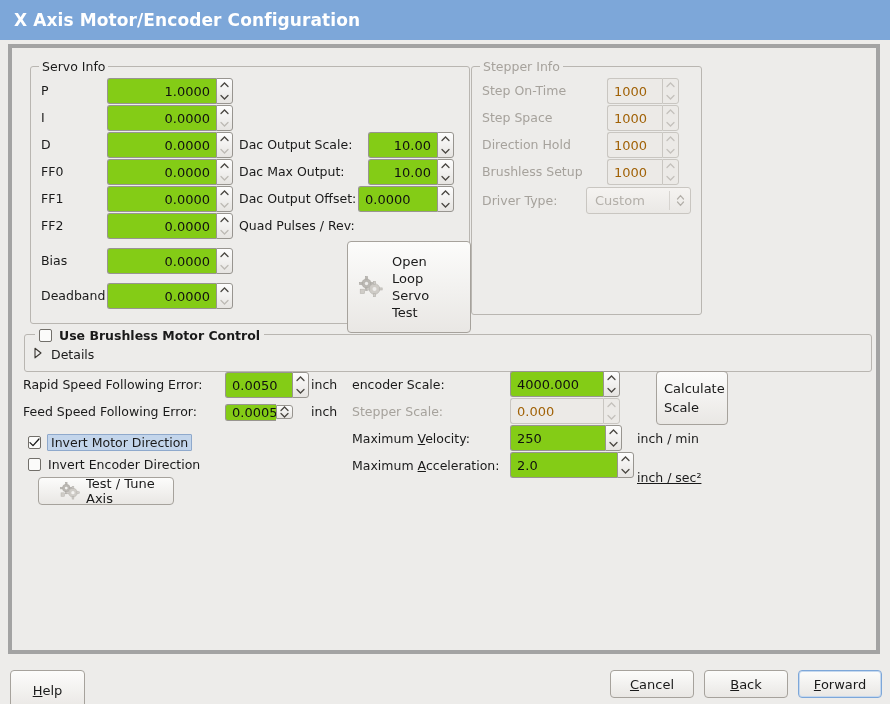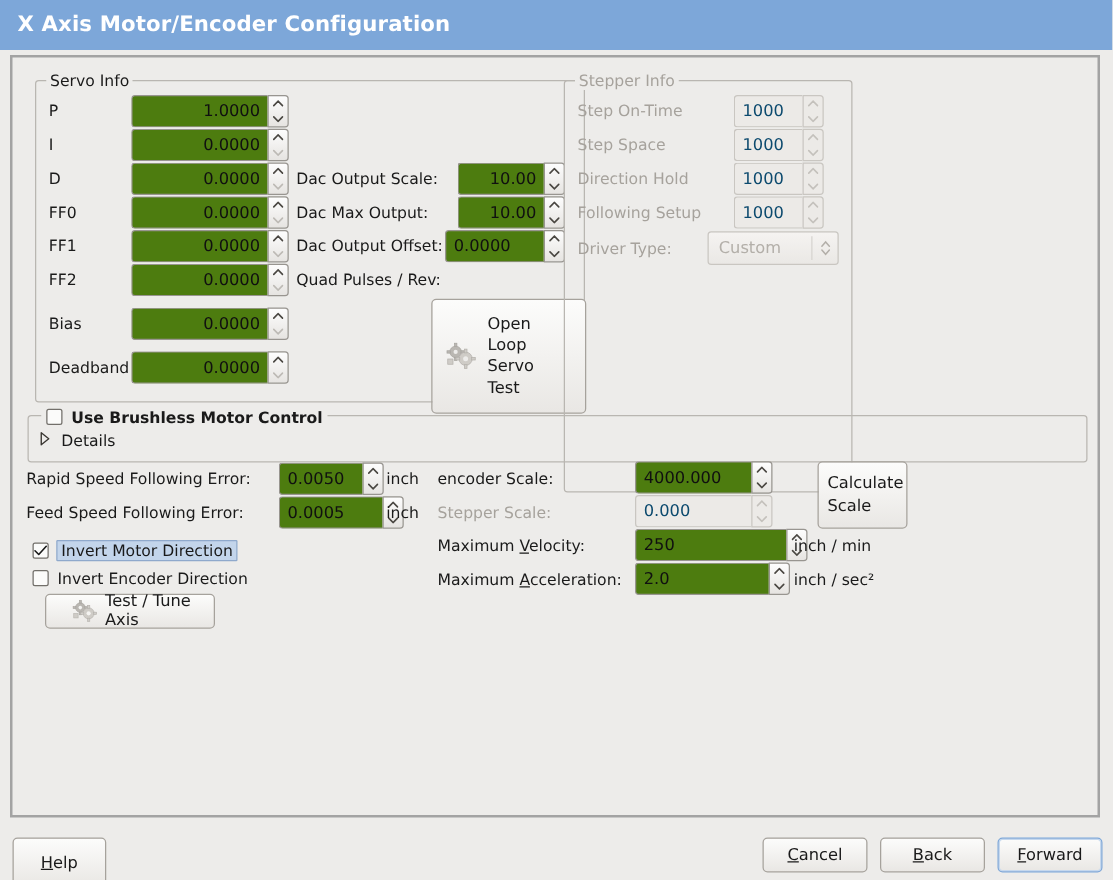--- a/index.html
+++ b/index.html
@@ -33,21 +33,21 @@
     padding-left: 14px;
     letter-spacing: 0.1px;
   }
 
   
   #content {
     position: absolute;
     left: 8px; top: 44px;
     width: 872px; height: 610px;
     background: #edecea;
-    border: 2px solid #a3a3a3;
+    border: 4px solid #a3a3a3;
     box-sizing: border-box;
   }
 
   
   .frame {
     position: absolute;
     border: 1px solid #b9b6b1;
     border-radius: 3px;
     box-sizing: border-box;
   }
@@ -76,21 +76,21 @@
     height: 26px;
     box-sizing: border-box;
     display: flex;
     align-items: stretch;
   }
   .spin .field {
     flex: 1 1 auto;
     border: 1px solid #989590;
     border-right: none;
     border-radius: 3px 0 0 3px;
-    background: #4d7c0f;
+    background: #84cc16;
     display: flex;
     align-items: center;
     box-sizing: border-box;
     padding: 0 6px;
     font-size: 13px;
     color: #101010;
     overflow: hidden;
   }
   .spin .field.right { justify-content: flex-end; }
   .spin .field.left  { justify-content: flex-start; }
@@ -107,21 +107,21 @@
   .spin .btns .ar {
     flex: 1 1 50%;
     display: flex;
     align-items: center;
     justify-content: center;
   }
   .spin .btns .ar svg { display: block; }
   .spin.disabled .field {
     background: #eceae7;
     border-color: #c9c6c1;
-    color: #0c4a6e;
+    color: #a16207;
   }
   .spin.disabled .btns {
     border-color: #c9c6c1;
     background: #eceae7;
   }
 
   
   .btn {
     position: absolute;
     box-sizing: border-box;
@@ -450,27 +450,27 @@
       </span>
       <span style="line-height:17px; text-align:left;">
         <span>Open</span><br>
         <span>Loop</span><br>
         <span>Servo</span><br>
         <span>Test</span>
       </span>
     </div>
   </div>
 
-  <div class="frame disabled" style="left:441px; top:18px; width:231px; height:330px;">
+  <div class="frame disabled" style="left:459px; top:18px; width:231px; height:249px;">
     <span class="frame-title">Stepper Info</span>
 
     <span class="lbl dim" style="left:10px; top:16px;">Step On-Time</span>
     <span class="lbl dim" style="left:10px; top:43px;">Step Space</span>
     <span class="lbl dim" style="left:10px; top:70px;">Direction Hold</span>
-    <span class="lbl dim" style="left:10px; top:97px;">Following Setup</span>
+    <span class="lbl dim" style="left:10px; top:97px;">Brushless Setup</span>
     <span class="lbl dim" style="left:10px; top:126px;">Driver Type:</span>
 
     <div class="spin disabled" style="left:135px; top:11px; width:72px;">
       <div class="field left">1000</div>
       <div class="btns">
         <div class="ar">
             <svg width="9" height="6" viewBox="0 0 9 6">
               <path d="M1 4.5L4.5 1L8 4.5" stroke="#c4c1bc" stroke-width="1.3" fill="none" stroke-linecap="round"></path>
             </svg>
           </div>
@@ -572,21 +572,21 @@
       <div class="ar">
           <svg width="9" height="6" viewBox="0 0 9 6">
             <path d="M1 1.5L4.5 5L8 1.5" stroke="#4a4742" stroke-width="1.3" fill="none" stroke-linecap="round"></path>
           </svg>
         </div>
     </div>
   </div>
   <span class="lbl" style="left:299px; top:329px;">inch</span>
 
   <span class="lbl" style="left:11px; top:356px;">Feed Speed Following Error:</span>
-  <div class="spin" style="left:213px; top:351px; width:100px;">
+  <div class="spin" style="left:213px; top:351px; width:68px;align-items:center;">
     <div class="field left">0.0005</div>
     <div class="btns">
       <div class="ar">
           <svg width="9" height="6" viewBox="0 0 9 6">
             <path d="M1 4.5L4.5 1L8 4.5" stroke="#4a4742" stroke-width="1.3" fill="none" stroke-linecap="round"></path>
           </svg>
         </div>
       <div class="ar">
           <svg width="9" height="6" viewBox="0 0 9 6">
             <path d="M1 1.5L4.5 5L8 1.5" stroke="#4a4742" stroke-width="1.3" fill="none" stroke-linecap="round"></path>
@@ -670,21 +670,21 @@
   </div>
 
   <div class="btn" style="left:612px; top:323px; width:72px; height:54px; flex-direction:column; justify-content:center; align-items:flex-start; padding-left:7px; line-height:19px;margin-left:32px;">
     <span>Calculate</span>
     <span>Scale</span>
   </div>
 
   <span class="lbl" style="left:340px; top:383px;">
     <span>Maximum </span><span style="text-decoration:underline;">V</span><span>elocity:</span>
   </span>
-  <div class="spin" style="left:498px; top:377px; width:138px;justify-content:space-between;">
+  <div class="spin" style="left:498px; top:377px; width:112px;justify-content:space-between;">
     <div class="field left">250</div>
     <div class="btns">
       <div class="ar">
           <svg width="9" height="6" viewBox="0 0 9 6">
             <path d="M1 4.5L4.5 1L8 4.5" stroke="#4a4742" stroke-width="1.3" fill="none" stroke-linecap="round"></path>
           </svg>
         </div>
       <div class="ar">
           <svg width="9" height="6" viewBox="0 0 9 6">
             <path d="M1 1.5L4.5 5L8 1.5" stroke="#4a4742" stroke-width="1.3" fill="none" stroke-linecap="round"></path>
@@ -705,21 +705,21 @@
             <path d="M1 4.5L4.5 1L8 4.5" stroke="#4a4742" stroke-width="1.3" fill="none" stroke-linecap="round"></path>
           </svg>
         </div>
       <div class="ar">
           <svg width="9" height="6" viewBox="0 0 9 6">
             <path d="M1 1.5L4.5 5L8 1.5" stroke="#4a4742" stroke-width="1.3" fill="none" stroke-linecap="round"></path>
           </svg>
         </div>
     </div>
   </div>
-  <span class="lbl" style="left:625px; top:410px;">inch / sec²</span>
+  <span class="lbl" style="left:625px; top:422px;text-decoration:underline;">inch / sec²</span>
 
 </div>
 
 <div id="actionbar">
   <div class="btn" style="left:10px; top:10px; width:75px; height:40px;">
     <span><span class="u">H</span><span>elp</span></span>
   </div>
   <div class="btn" style="left:610px; top:10px; width:84px; height:28px;">
     <span><span class="u">C</span><span>ancel</span></span>
   </div>

